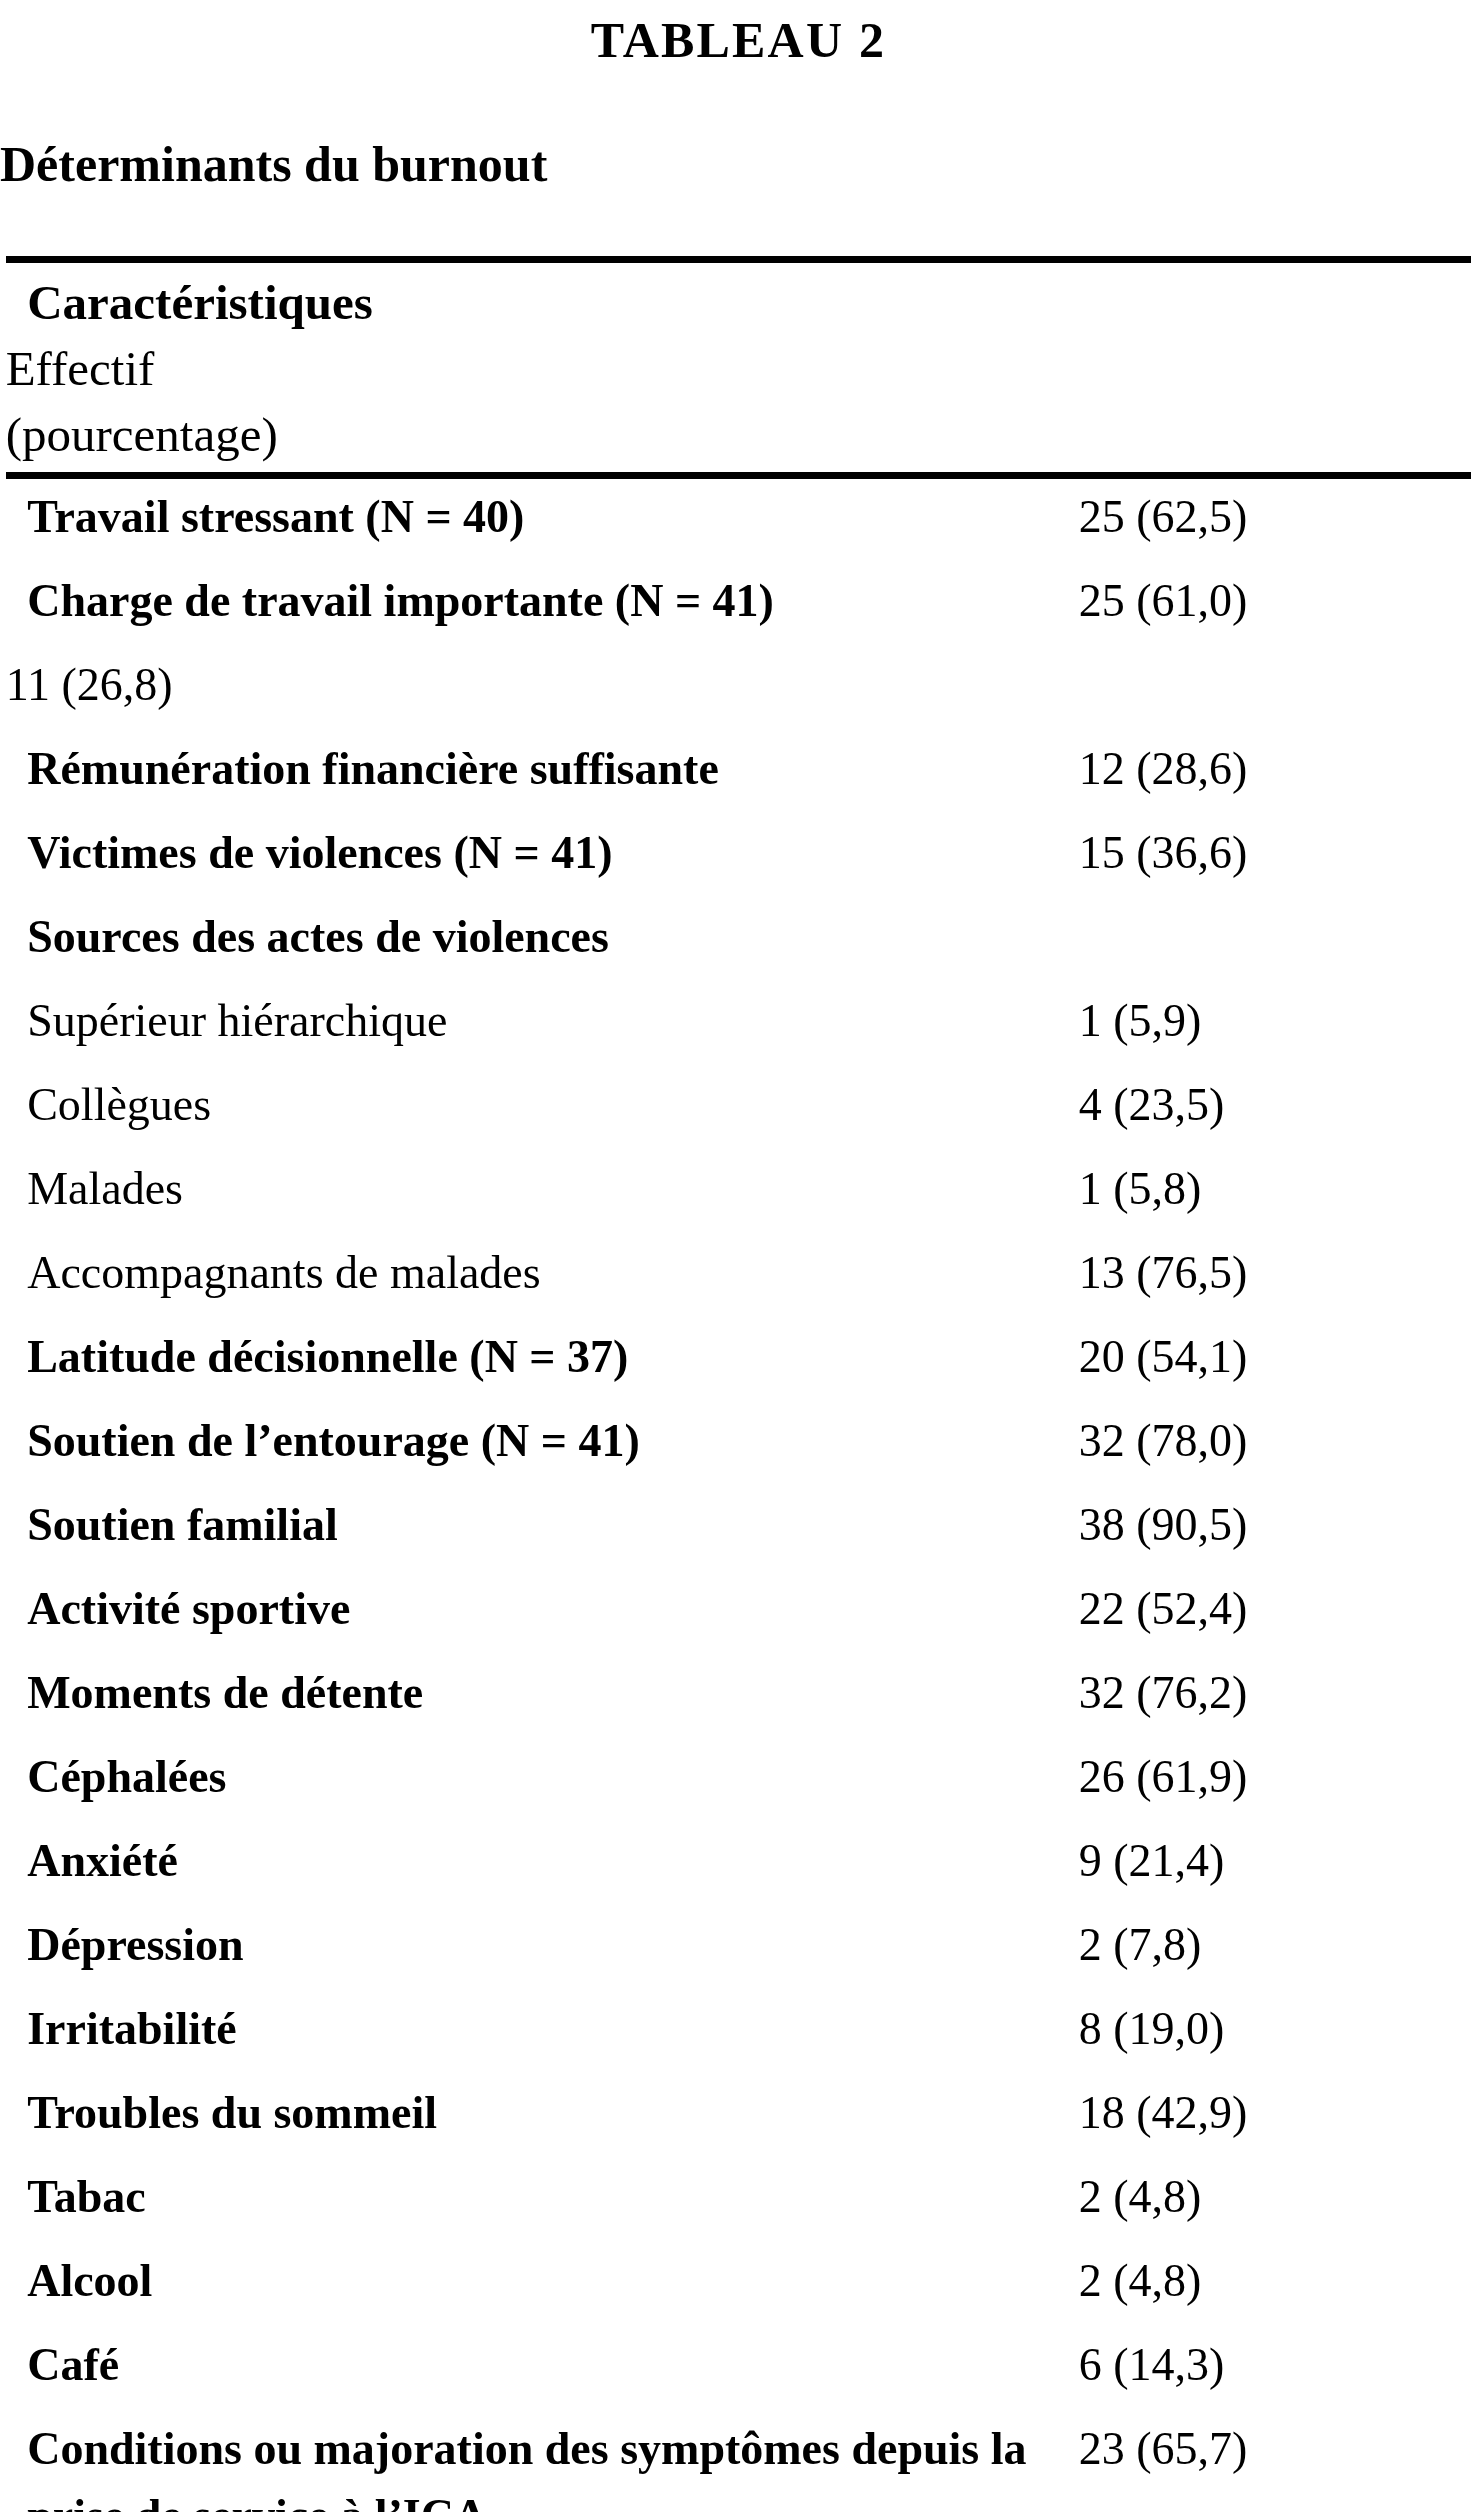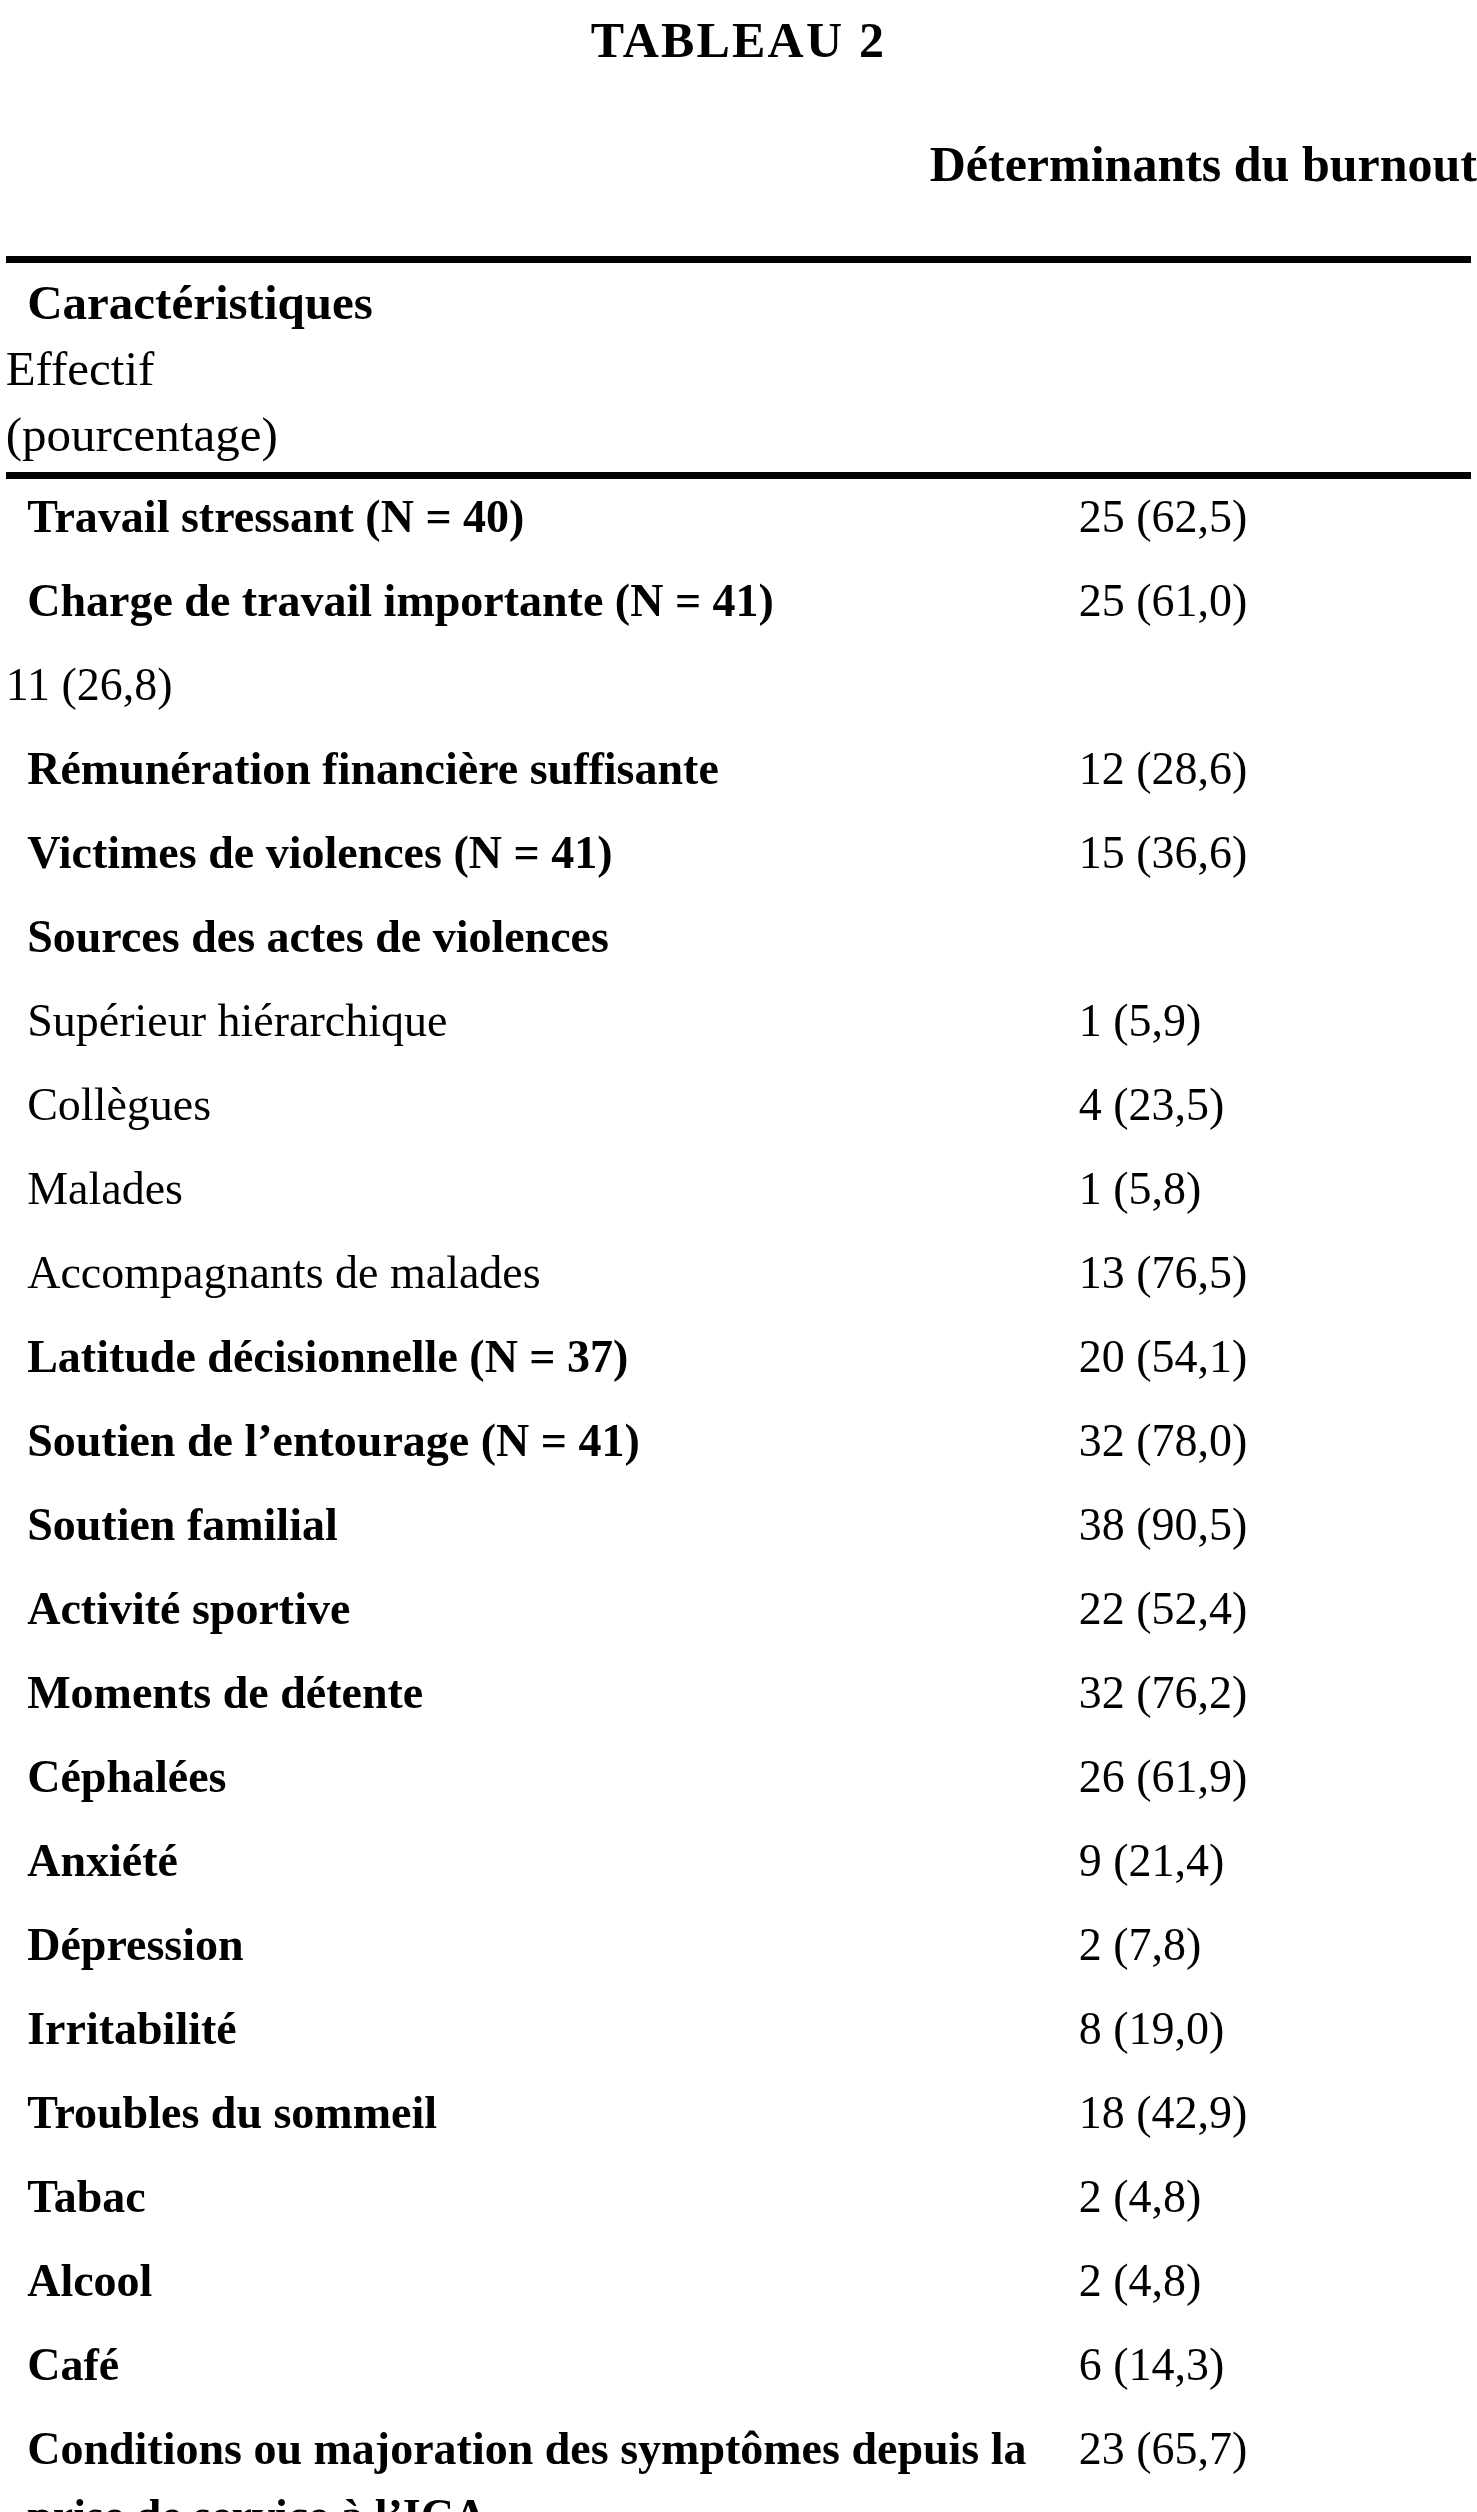--- a/index.html
+++ b/index.html
@@ -23,21 +23,21 @@
   }
   .title {
     text-align: center;
     padding-top: 11.5px;
     font-size: 50px;
     font-weight: 700;
     letter-spacing: 2.2px;
     line-height: 57px;
   }
   .subtitle {
-    text-align: right;
+    text-align: left;
     margin-top: 67px;
     font-size: 50px;
     font-weight: 700;
     line-height: 57px;
   }
   .table {
     margin: 63px 5.7px 0 5.7px;
   }
   .thead {
     display: flex;

